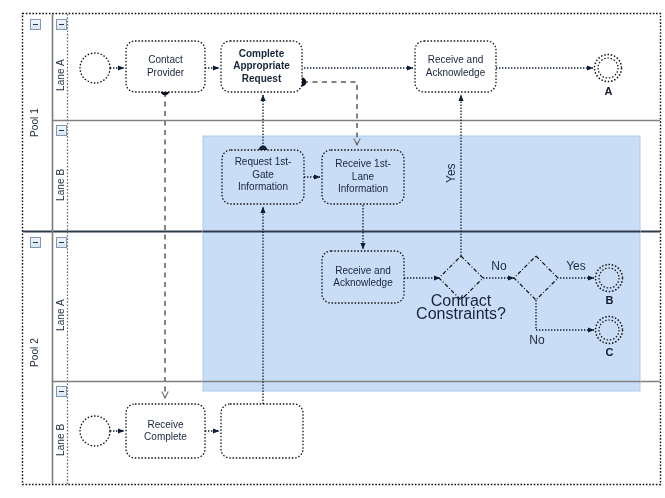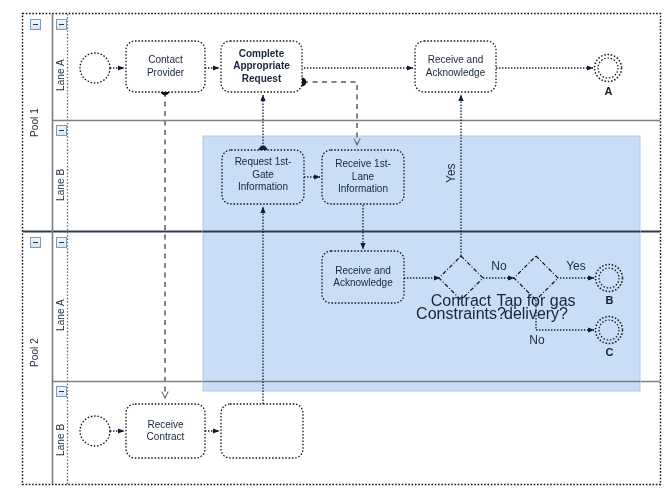--- a/index.html
+++ b/index.html
@@ -178,26 +178,24 @@
 Acknowledge</div>
   <div class="lbl task-lbl" style="left:222px;top:148px;width:82px;height:54px;">Request 1st-
 Gate
 Information</div>
   <div class="lbl task-lbl" style="left:322px;top:150px;width:82px;height:54px;">Receive 1st-
 Lane
 Information</div>
   <div class="lbl task-lbl" style="left:322px;top:251px;width:82px;height:52px;">Receive and
 Acknowledge</div>
   <div class="lbl task-lbl" style="left:126px;top:404px;width:79px;height:54px;">Receive
-Contract</div>
+Complete</div>
 
   <div class="lbl gw-lbl" style="left:406px;top:295px;width:110px;">Contract
 Constraints?</div>
-  <div class="lbl gw-lbl" style="left:482px;top:295px;width:108px;">Tap for gas
-delivery?</div>
 
   <div class="lbl flow-lbl vert" style="left:444px;top:158px;height:30px;width:14px;display:flex;align-items:center;justify-content:center;">Yes</div>
   <div class="lbl flow-lbl" style="left:484px;top:260px;width:30px;">No</div>
   <div class="lbl flow-lbl" style="left:560px;top:260px;width:32px;">Yes</div>
   <div class="lbl flow-lbl" style="left:522px;top:334px;width:30px;">No</div>
 
   <div class="lbl end-lbl" style="left:594px;top:85px;width:29px;">A</div>
   <div class="lbl end-lbl" style="left:595px;top:294px;width:29px;">B</div>
   <div class="lbl end-lbl" style="left:595px;top:346px;width:29px;">C</div>
 

